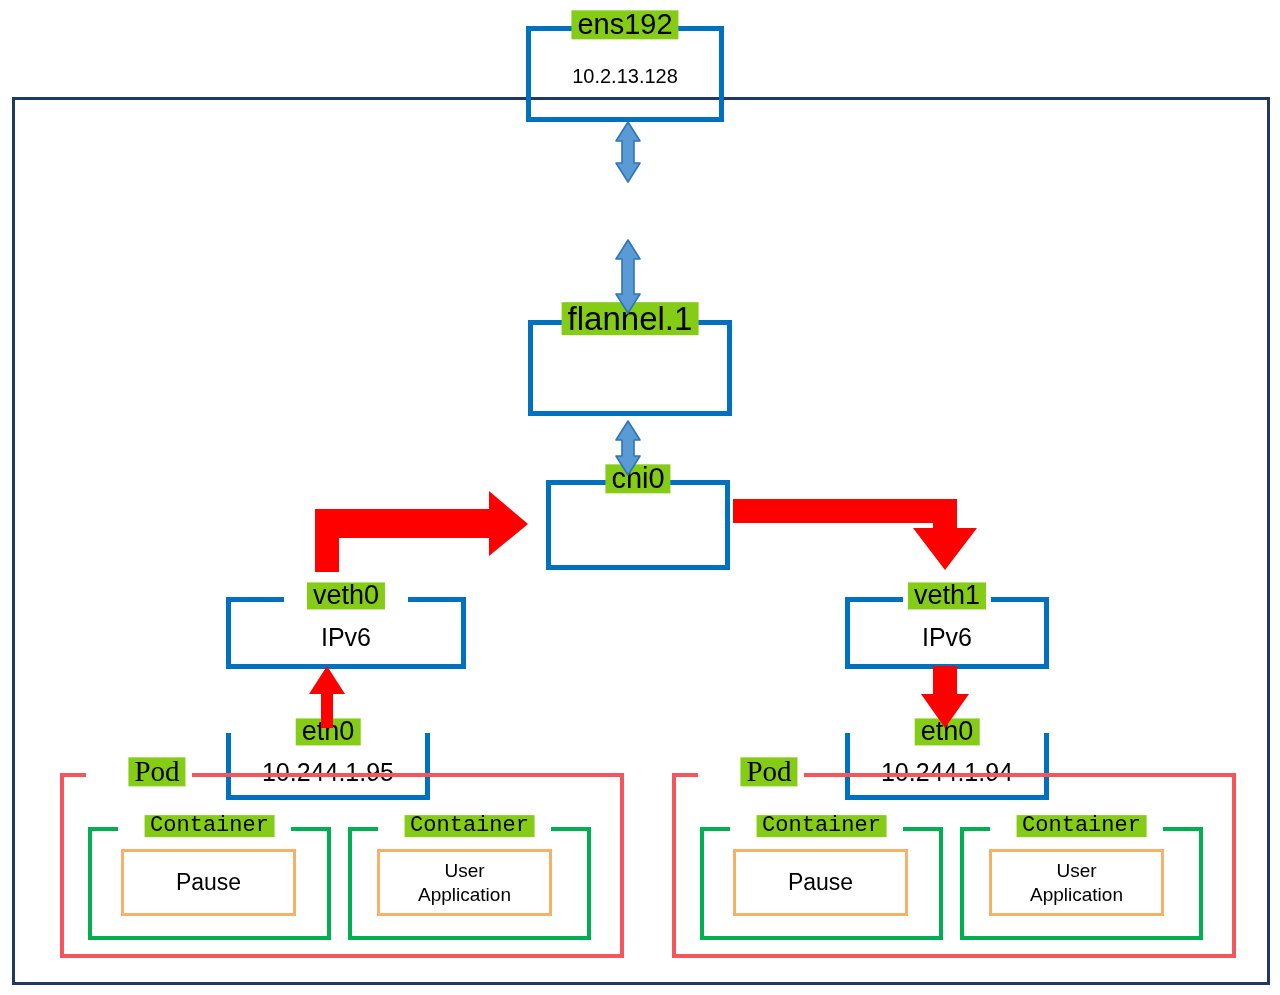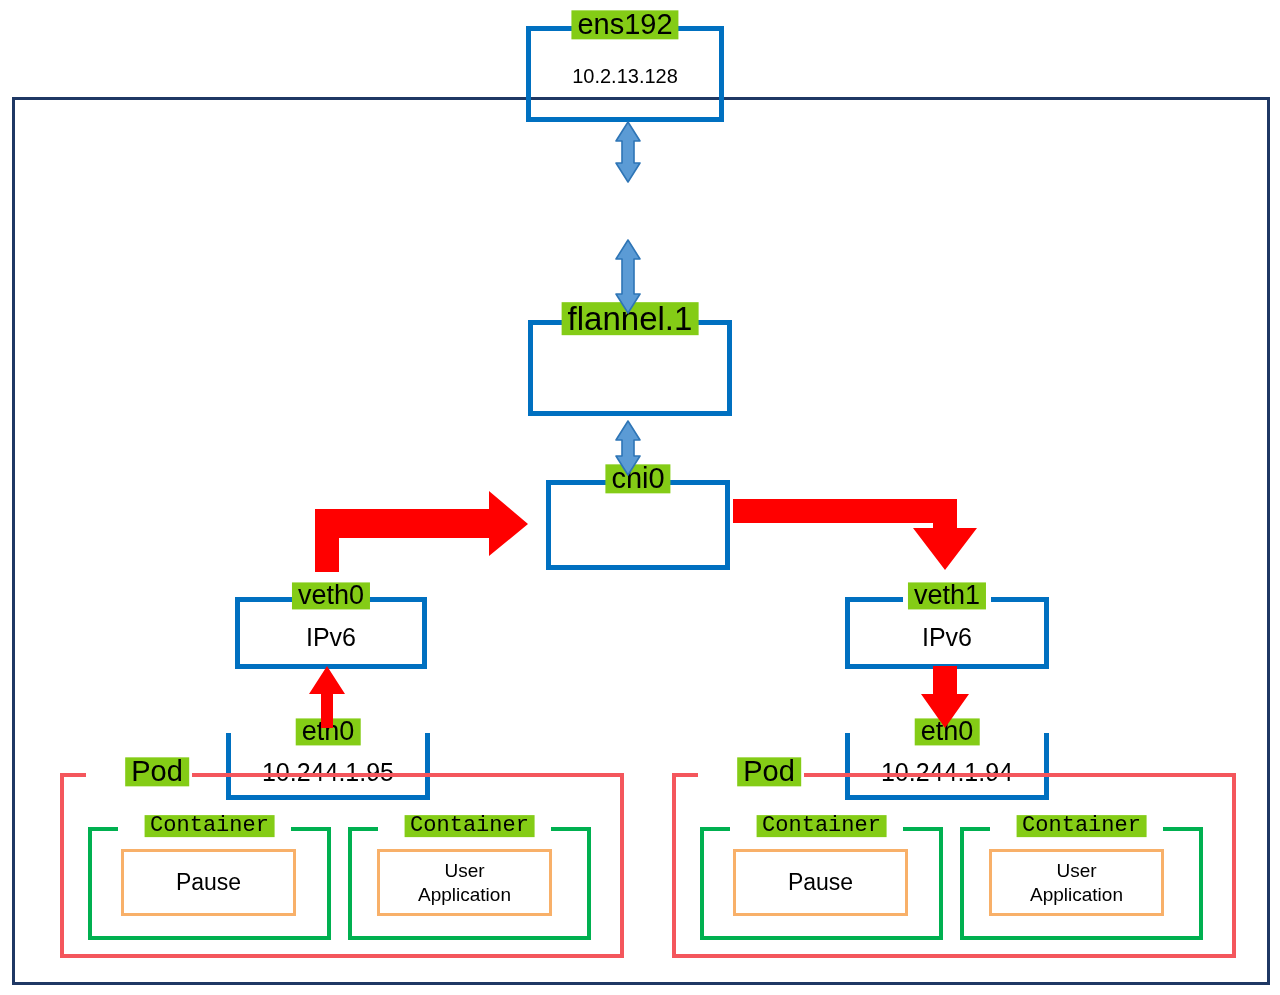--- a/index.html
+++ b/index.html
@@ -76,21 +76,21 @@
     box-sizing:border-box;
     display:flex;
     align-items:center;
     justify-content:center;
     text-align:center;
     background:transparent;
   }
 
   
   .c-blue   { border-color:#0070C0; color:#000; }
-  .c-red    { border-color:#F4565C; color:#000; }
+  .c-red    { border-color:#F4565C; color:#000;font-family:Liberation Serif, serif; }
   .c-green  { border-color:#00B050; color:#000;font-family:Liberation Mono, monospace; }
   .c-orange { border-color:#F8B069; color:#000; }
 
   
   #arrows{
     position:absolute;
     left:0; top:0;
     width:1280px; height:995px;
     pointer-events:none;
   }
@@ -118,21 +118,21 @@
     <div class="legend" style="left:50%; font-size:33px;">flannel.1</div>
   </div>
 
   <div class="lbox c-blue" style="left:526px; top:480px; width:184px; height:90px;margin-left:20px;">
     <div class="stub" style="left:0; top:0; width:62px; border-top-width:5px; border-top-color:#0070C0;"></div>
     <div class="stub" style="right:0; top:0; width:62px; border-top-width:5px; border-top-color:#0070C0;"></div>
     <div class="bd" style="height:90px; border-width:0 5px 5px 5px; border-color:#0070C0;"></div>
     <div class="legend" style="left:50%; font-size:29px;">cni0</div>
   </div>
 
-  <div class="lbox c-blue" style="left:226px; top:597px; width:192px; height:72px;margin-left:9px;">
+  <div class="lbox c-blue" style="left:226px; top:597px; width:240px; height:72px;">
     <div class="stub" style="left:0; top:0; width:58px; border-top-width:5px; border-top-color:#0070C0;"></div>
     <div class="stub" style="right:0; top:0; width:58px; border-top-width:5px; border-top-color:#0070C0;"></div>
     <div class="bd" style="height:72px; border-width:0 5px 5px 5px; border-color:#0070C0;"></div>
     <div class="legend" style="left:50%; font-size:27px;">veth0</div>
     <div class="body" style="top:18px; height:44px; font-size:25px;">IPv6</div>
   </div>
 
   <div class="lbox c-blue" style="left:226px; top:733px; width:204px; height:67px;">
     <div class="stub" style="left:0; top:0; width:58px; border-top-width:5px; border-top-color:#0070C0;"></div>
     <div class="stub" style="right:0; top:0; width:58px; border-top-width:5px; border-top-color:#0070C0;"></div>

